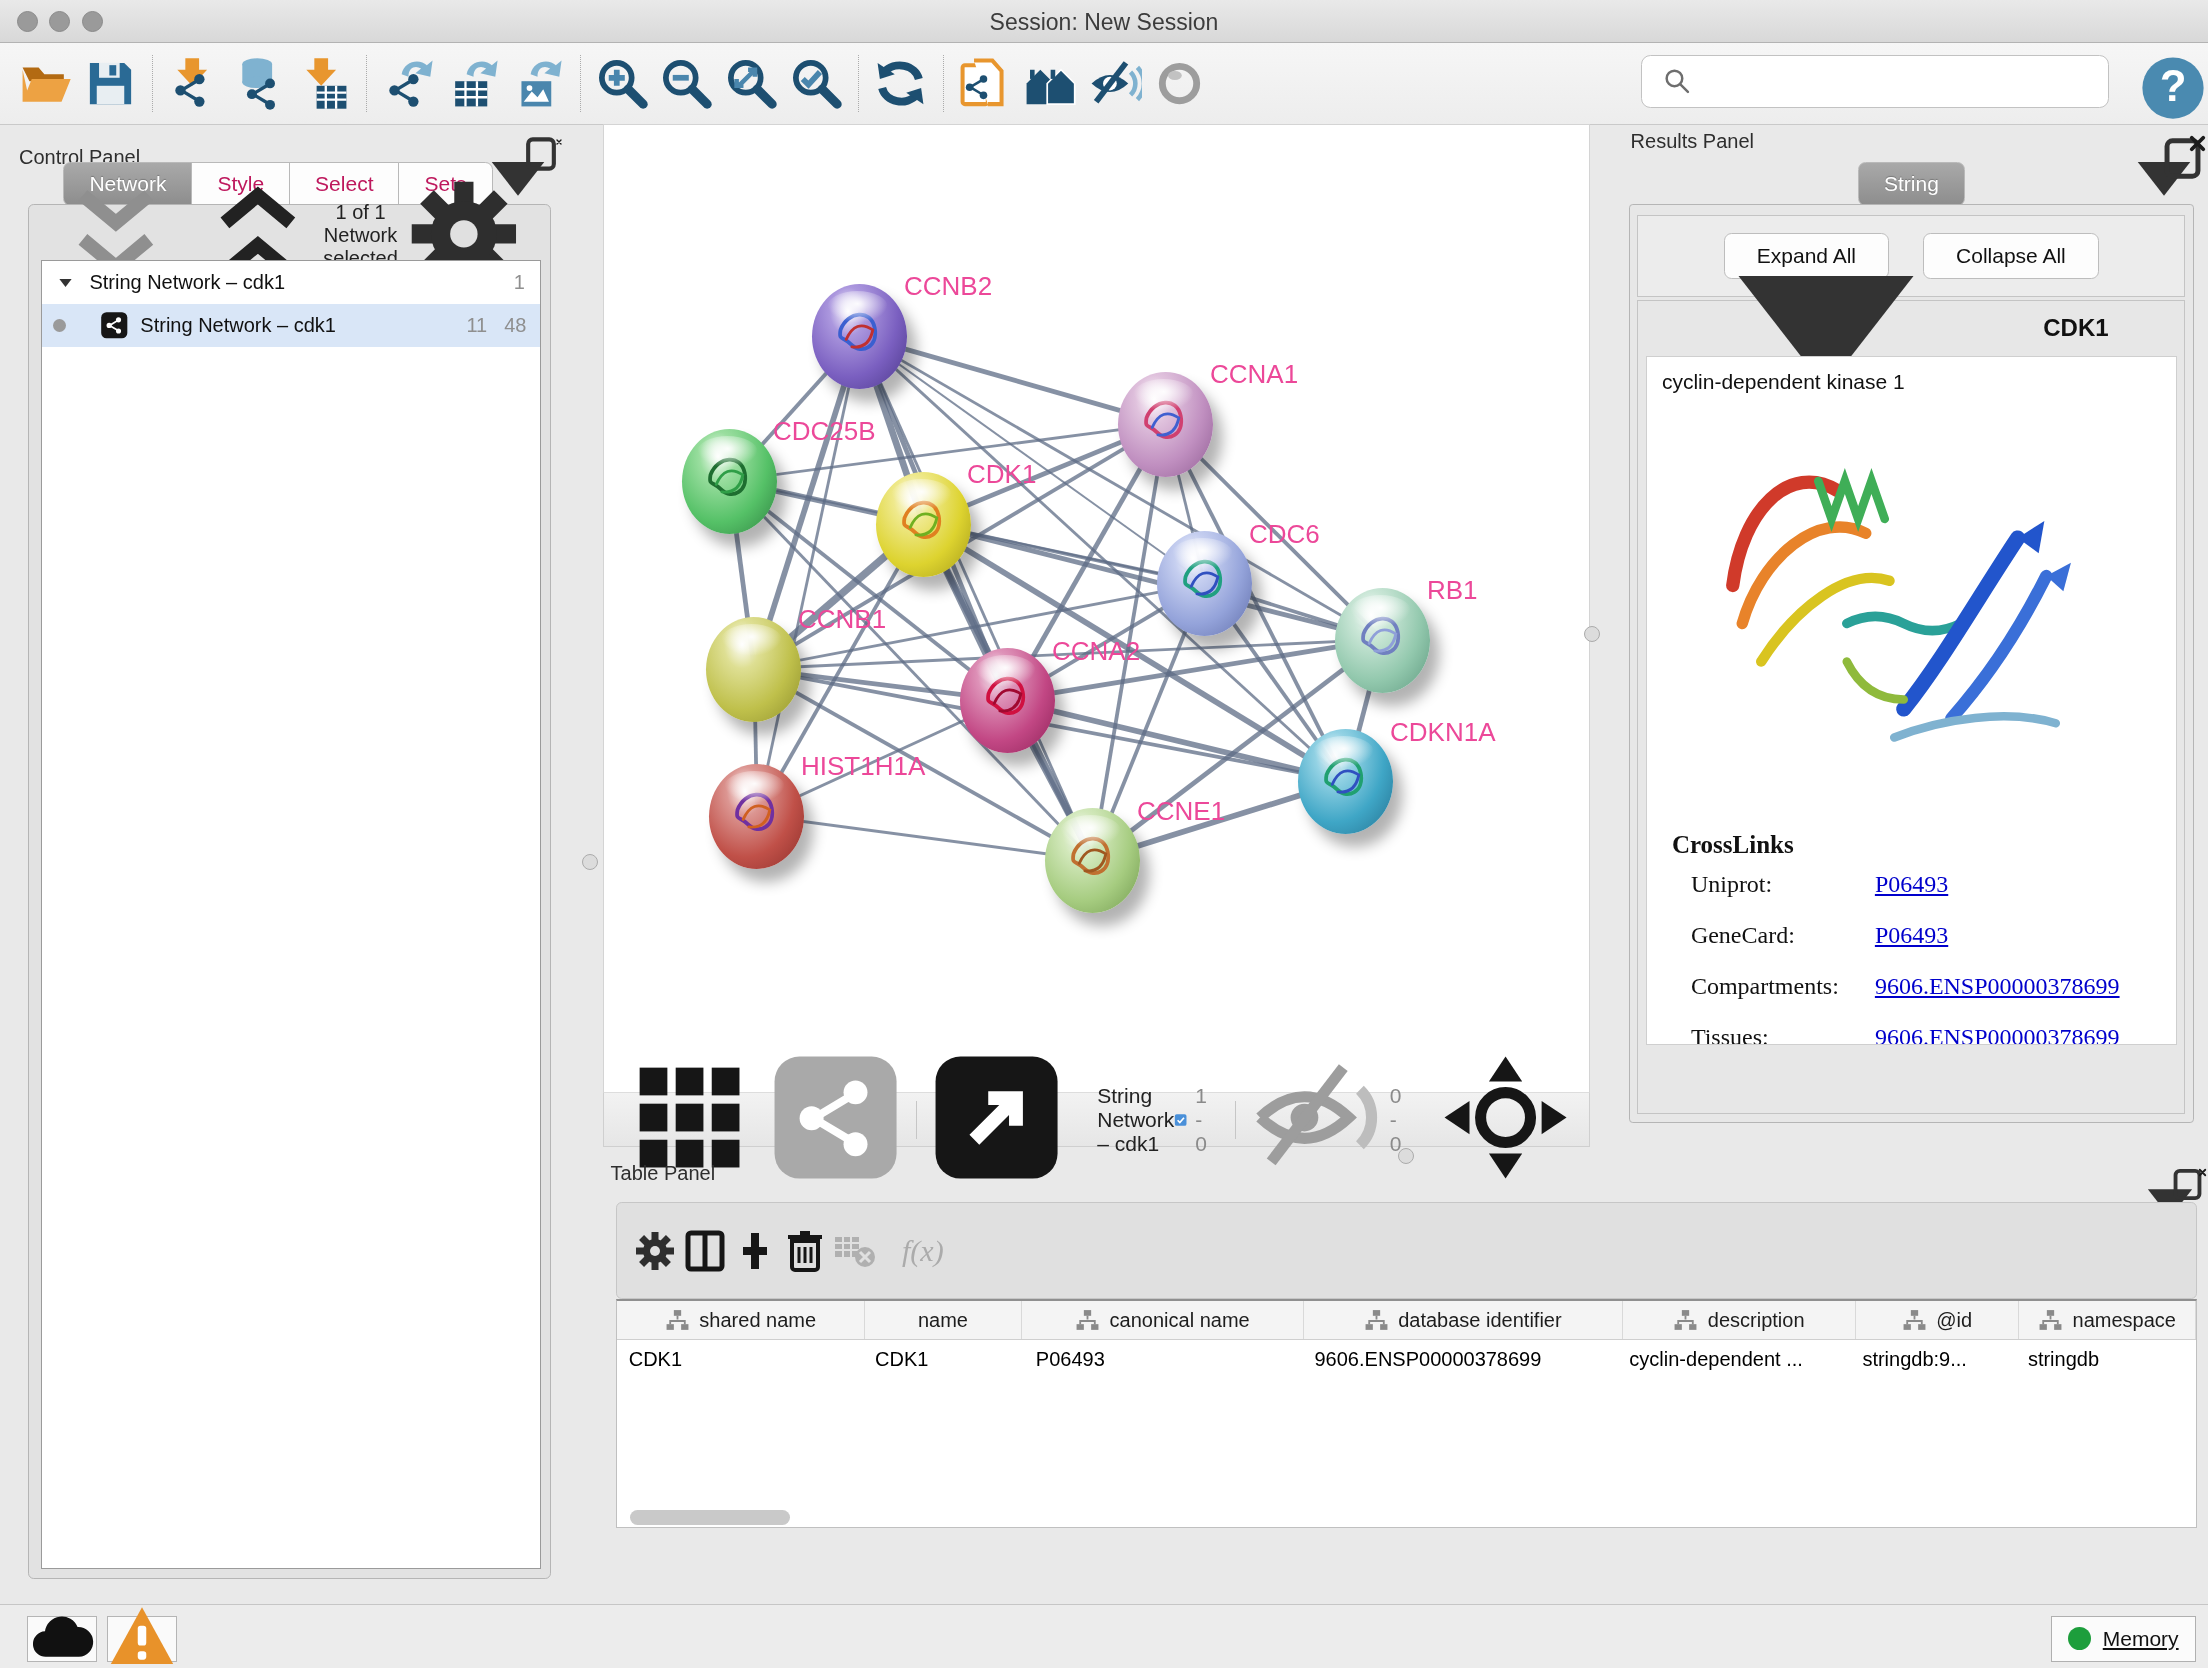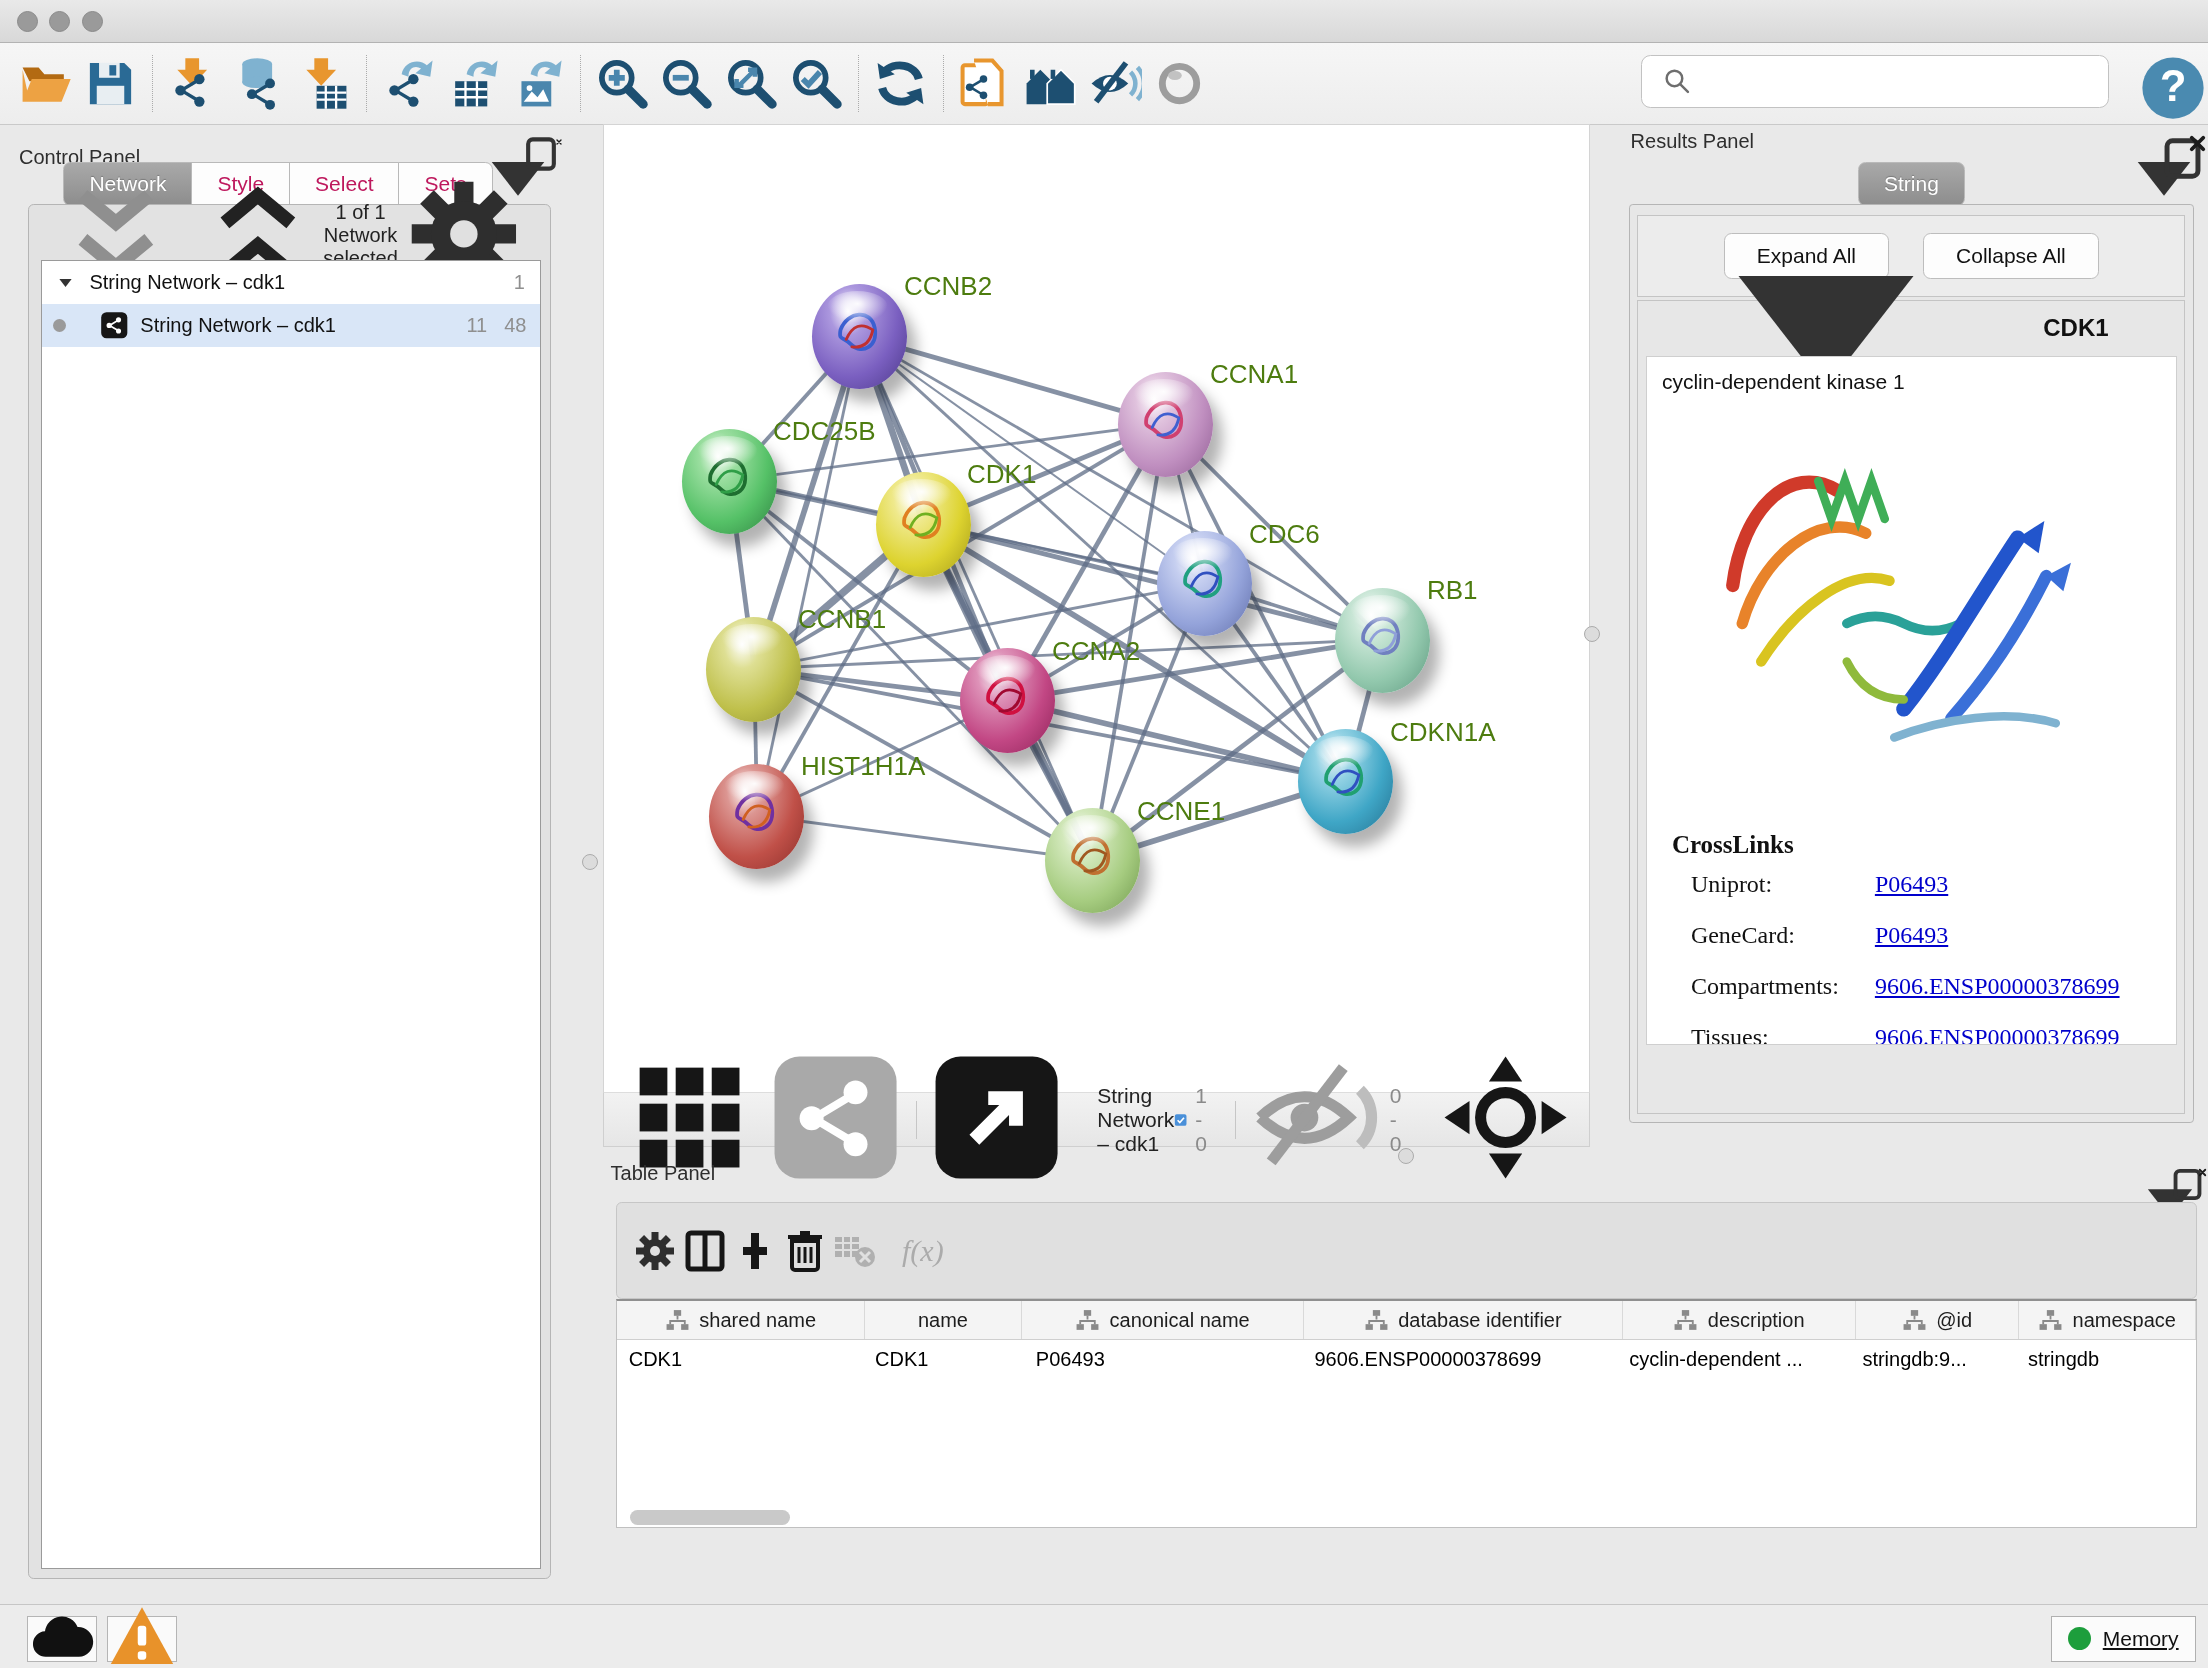--- a/index.html
+++ b/index.html
@@ -41,21 +41,21 @@
   .tree-row{height:43px;display:flex;align-items:center;font-size:20px;color:#111;}
   .tree-row .cnt{color:#8f8f8f;margin-left:17px;}
   .tree-row.sel{background:#d9e6f7;}
   
   #network-view{left:603px;top:124px;width:985px;height:968px;background:#fff;border:1px solid #d4d4d4;}
   #edges-svg{left:0;top:0;}
   .node{width:95px;height:105px;border-radius:50%;margin-left:-48px;margin-top:-52px;
     box-shadow:9.5px 13.3px 13.3px rgba(0,0,0,.30);}
   .node::after{content:"";position:absolute;left:15px;top:6.7px;width:61px;height:32px;border-radius:50%;
     background:radial-gradient(ellipse at 50% 40%,rgba(255,255,255,.95),rgba(255,255,255,0) 70%);}
-  .node-label{font-size:26px;color:#4d7c0f;white-space:nowrap;}
+  .node-label{font-size:26px;color:#ec4899;white-space:nowrap;}
   #netbar{left:603px;top:1092px;width:985px;height:53px;background:linear-gradient(#f2f2f2,#e6e6e6);
     border:1px solid #cfcfcf;border-top:1px solid #dddddd;display:flex;align-items:center;}
   #netbar svg{width:38px;height:38px;}
   .nb-sep{width:0;height:38px;border-left:1px solid #c6c6c6;margin:0 13.3px;}
   #netbar .nb-title{font-size:21px;color:#222;margin-left:34px;flex:1;}
   #netbar .nb-count{font-size:21px;color:#8a8a8a;margin:0 7.6px;}
   
   #results-panel{left:1623px;top:124px;width:586px;height:1032px;}
   #rp-outer{left:5.7px;top:80px;width:563px;height:917px;background:#e7e7e7;border:1px solid #b5b5b5;border-radius:3.8px;}
   #rp-buttons{left:7.6px;top:9.5px;width:546px;height:80px;background:#ececec;border:1px solid #c4c4c4;
@@ -100,20 +100,21 @@
   #memory-dot{width:23px;height:23px;border-radius:50%;background:#1d9e3c;}
   .splitter{width:14.3px;height:14.3px;border-radius:50%;background:#dcdcdc;border:1px solid #ababab;}
 </style>
 </head>
 <body>
 
 <div id="titlebar" class="abs">
   <div class="traffic abs" style="left:17px"></div>
   <div class="traffic abs" style="left:49px"></div>
   <div class="traffic abs" style="left:82px"></div>
+  <div id="win-title" class="abs">Session: New Session</div>
 </div>
 
 <div id="toolbar" class="abs">
     <span style="width:13.3px"></span>
     <span class="tb-item">
       <svg viewBox="0 0 48 48" style="width:100%;height:100%">
         <path d="M4 10h14l5 6h17v6H10z" fill="#b36a12"></path>
         <path d="M4 12v28h34l8-20H12l-4 10z" fill="#eda243"></path>
       </svg>
     </span>

